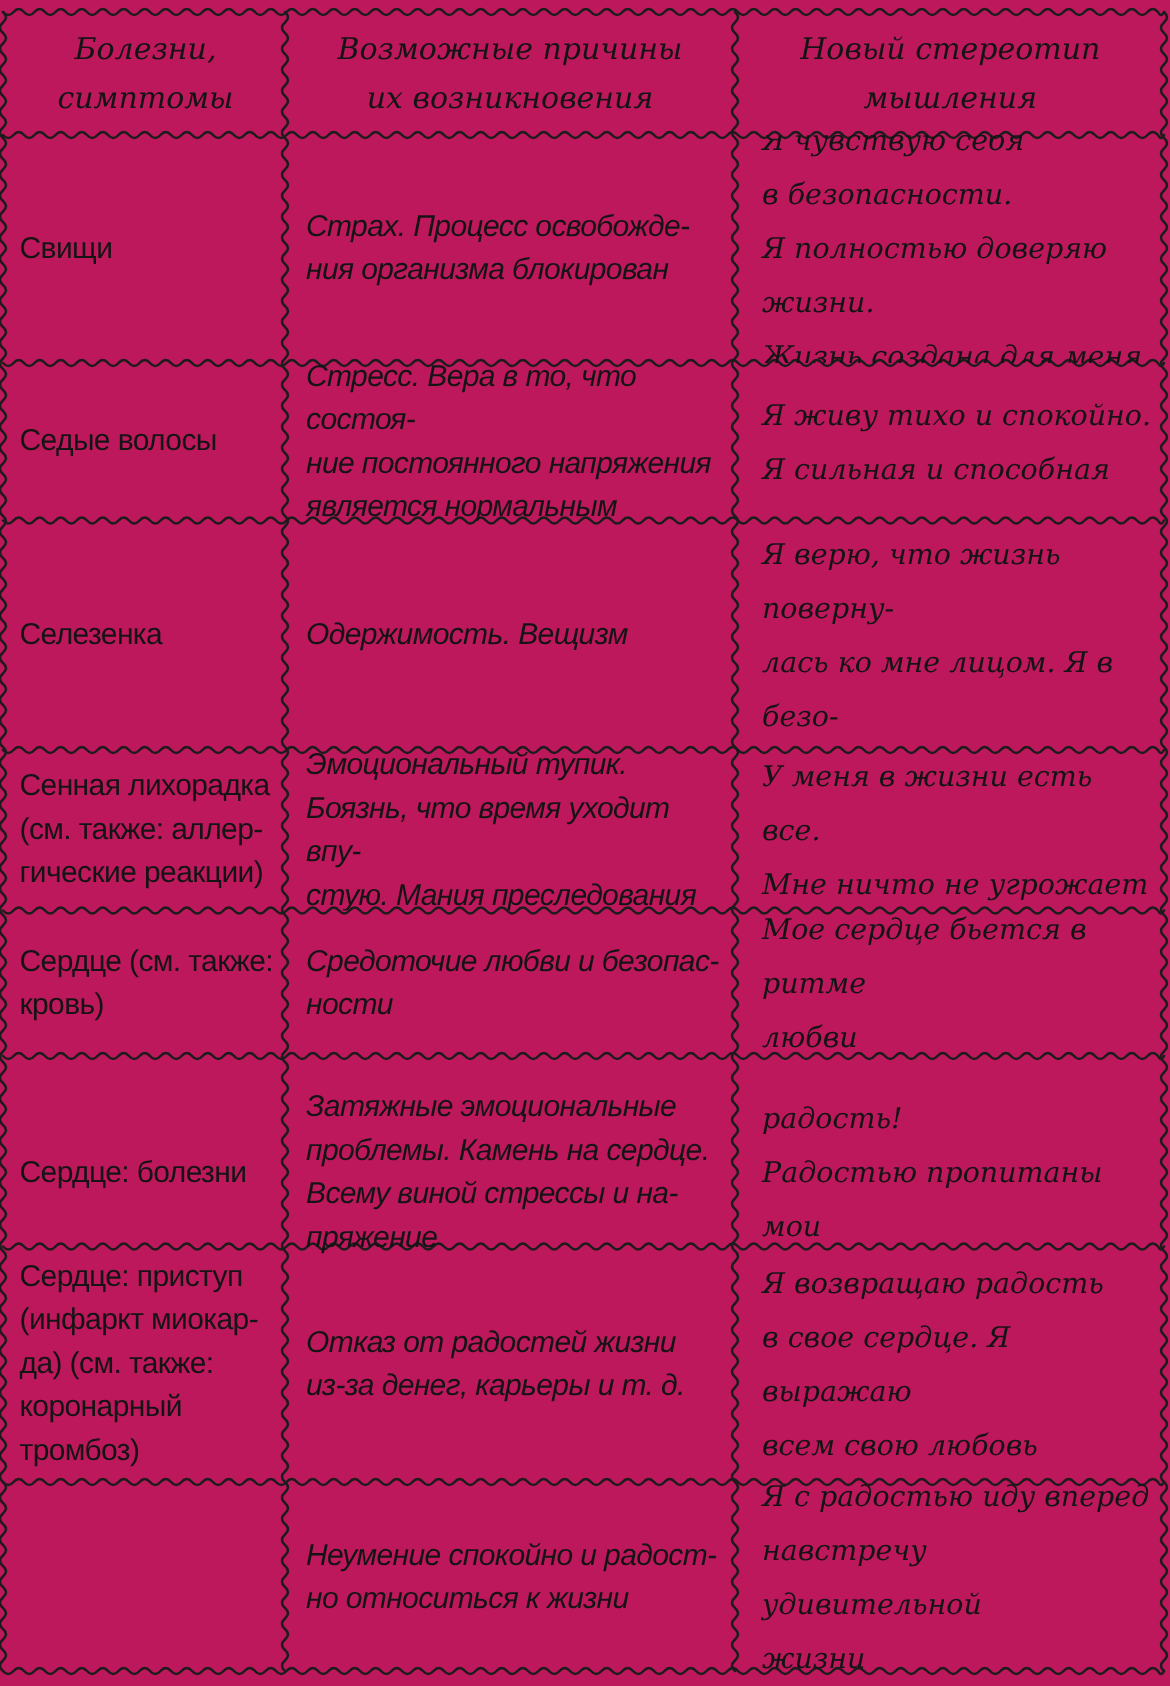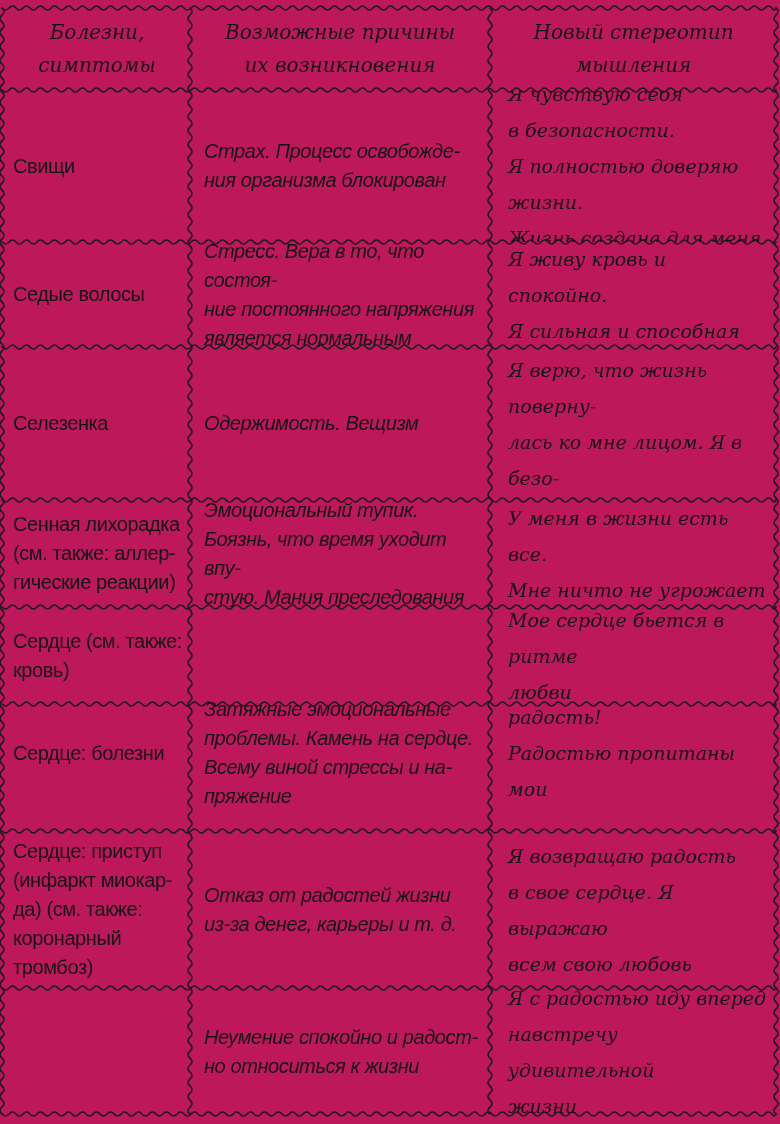--- a/index.html
+++ b/index.html
@@ -29,21 +29,21 @@
   .col-1 { left: 4px;   width: 186px; }
   .col-2 { left: 192px; width: 296px; }
   .col-3 { left: 492px; width: 283px; }
   
   .row-h { top: 8px;    height: 82px;  }
   .row-0 { top: 90px;   height: 152px; }
   .row-1 { top: 242px;  height: 105px; }
   .row-2 { top: 347px;  height: 153px; }
   .row-3 { top: 500px;  height: 107px; }
   .row-4 { top: 607px;  height: 97px;  }
-  .row-5 { top: 699px;  height: 108px; }
+  .row-5 { top: 728px;  height: 108px; }
   .row-6 { top: 831px;  height: 157px; }
   .row-7 { top: 988px;  height: 127px; }
   
   .sans {
     font-family: "Liberation Sans", sans-serif;
     font-size: 20px;
     line-height: 29px;
     letter-spacing: -0.4px;
     color: #141414;
   }
@@ -101,41 +101,43 @@
 ния организма блокирован</div>
   <div class="cell script c3pad col-3 row-0">Я чувствую себя
 в безопасности.
 Я полностью доверяю жизни.
 Жизнь создана для меня</div>
 
   <div class="cell sans c1pad col-1 row-1">Седые волосы</div>
   <div class="cell sans c2pad col-2 row-1">Стресс. Вера в то, что состоя-
 ние постоянного напряжения
 является нормальным</div>
-  <div class="cell script c3pad col-3 row-1">Я живу кровь и спокойно.
+  <div class="cell script c3pad col-3 row-1">Я живу тихо и спокойно.
 Я сильная и способная</div>
 
   <div class="cell sans c1pad col-1 row-2">Селезенка</div>
   <div class="cell sans c2pad col-2 row-2">Одержимость. Вещизм</div>
   <div class="cell script c3pad col-3 row-2">Я люблю и ценю себя.
 Я верю, что жизнь поверну-
 лась ко мне лицом. Я в безо-
 пасности. Все хорошо</div>
 
   <div class="cell sans c1pad col-1 row-3">Сенная лихорадка
 (см. также: аллер-
 гические реакции)</div>
   <div class="cell sans c2pad col-2 row-3">Эмоциональный тупик.
 Боязнь, что время уходит впу-
 стую. Мания преследования</div>
   <div class="cell script c3pad col-3 row-3">У меня в жизни есть все.
 Мне ничто не угрожает</div>
 
   <div class="cell sans c1pad col-1 row-4">Сердце (см. также:
 кровь)</div>
+  <div class="cell sans c2pad col-2 row-4">Средоточие любви и безопас-
+ности</div>
   <div class="cell script c3pad col-3 row-4">Мое сердце бьется в ритме
 любви</div>
 
   <div class="cell sans c1pad col-1 row-5">Сердце: болезни</div>
   <div class="cell sans c2pad col-2 row-5">Затяжные эмоциональные
 проблемы. Камень на сердце.
 Всему виной стрессы и на-
 пряжение</div>
   <div class="cell script c3pad col-3 row-5">Радость и только радость!
 Радостью пропитаны мои

